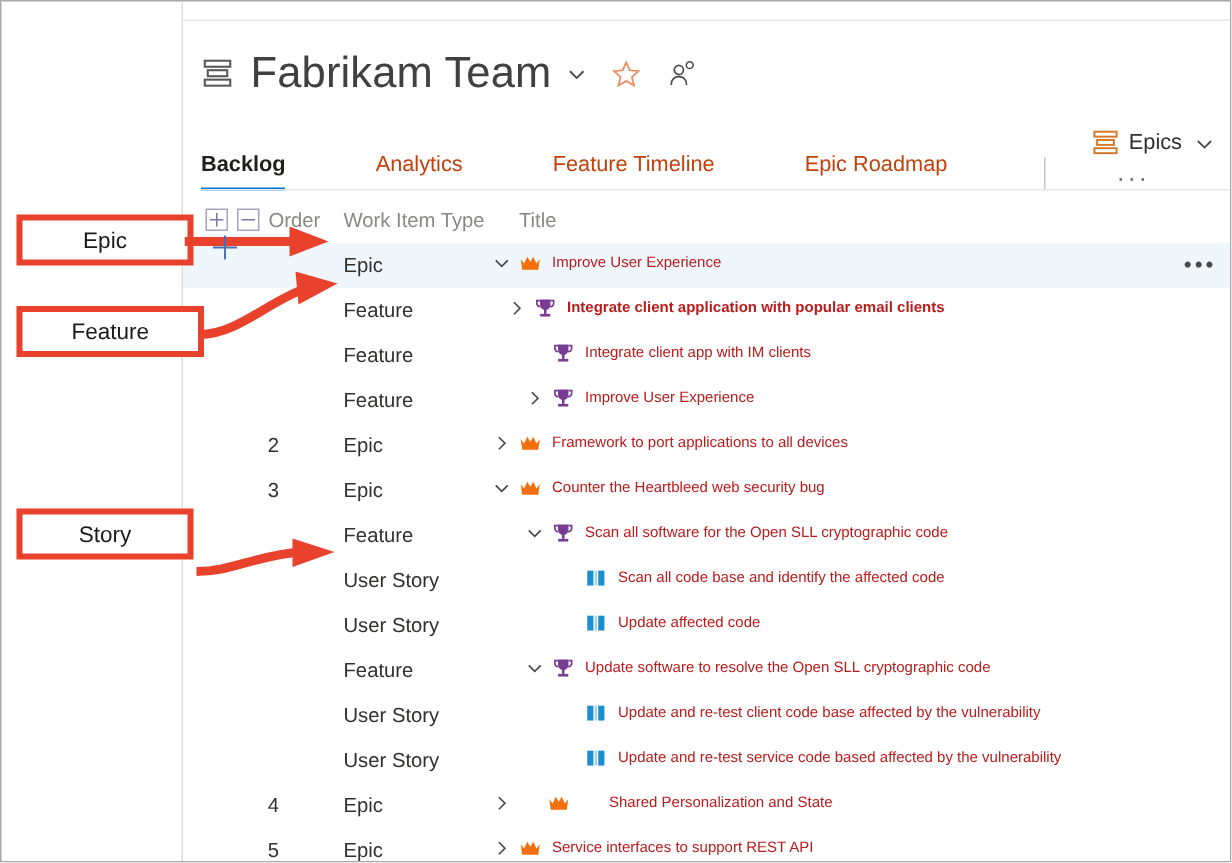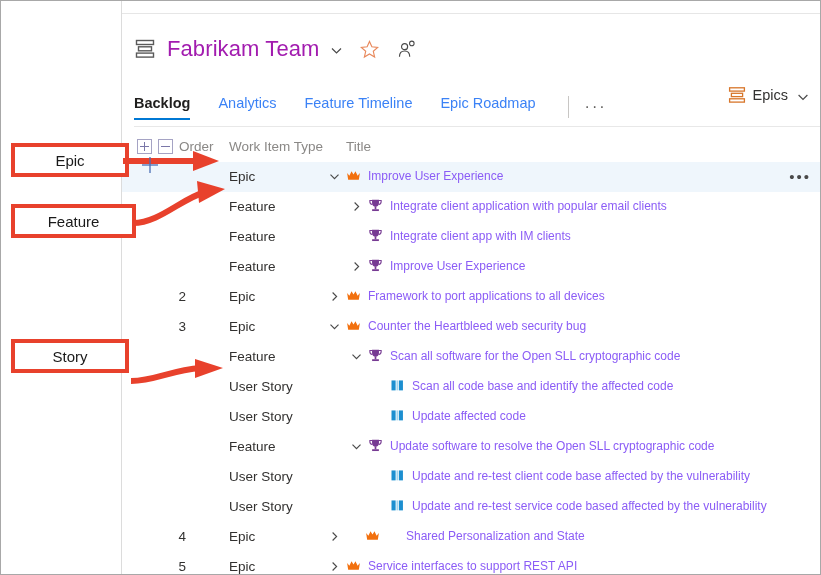--- a/index.html
+++ b/index.html
@@ -58,22 +58,22 @@
     align-items: center;
     height: 36px;
   }
   .team-glyph {
     width: 22px;
     height: 22px;
     margin-right: 11px;
     flex: 0 0 auto;
   }
   .team-name {
-    font-size: 22px;
-    color: #a21caf;
+    font-size: 29px;
+    color: #404040;
     font-weight: 400;
     letter-spacing: 0.1px;
     white-space: nowrap;
   }
   .chev {
     margin-left: 10px;
     width: 13px;
     height: 13px;
     flex: 0 0 auto;
   }
@@ -93,26 +93,27 @@
   
   .tabbar {
     position: absolute;
     left: 12px;
     top: 73px;
     right: 0;
     height: 40px;
   }
   .tabs {
     display: flex;
-    align-items: center;
+    align-items: flex-end;
     height: 40px;
+    gap: 32px;
   }
   .tab {
     font-size: 14.5px;
-    color: #3b82f6;
+    color: #c2410c;
     padding: 0 0 9px 0;
     margin-right: 28px;
     position: relative;
     white-space: nowrap;
     cursor: pointer;
   }
   .tab.active {
     font-weight: bold;
     color: #201f1e;
   }
@@ -263,22 +264,22 @@
     cursor: pointer;
   }
   .expander.spacer { visibility: hidden; }
   .typeicon {
     width: 15px;
     height: 15px;
     margin-right: 7px;
     flex: 0 0 auto;
   }
   .ttext {
-    font-size: 12px;
-    color: #8b5cf6;
+    font-size: 10px;
+    color: #b91c1c;
     cursor: pointer;
   }
   .row-ellipsis {
     position: absolute;
     right: 10px;
     top: 9px;
     font-size: 15px;
     letter-spacing: 2px;
     line-height: 12px;
     color: #4a4a4a;
@@ -394,21 +395,21 @@
             <span class="typeicon"><svg viewBox="0 0 16 16" width="15" height="15">
                 <path d="M1.2 5.2 L3.6 8.2 L5.9 3.4 L8 7.0 L10.1 3.4 L12.4 8.2 L14.8 5.2 L13.7 12.6 L2.3 12.6 Z" fill="#f2700e"></path>
               </svg></span>
             <span class="ttext">Improve User Experience</span>
           </div>
           <div class="row-ellipsis">•••</div>
         </div>
         <div class="row">
           <div class="order"></div>
           <div class="wtype">Feature</div>
-          <div class="titlewrap" style="left: 228px;">
+          <div class="titlewrap" style="left: 216px; font-weight: bold;">
             <span class="expander"><svg viewBox="0 0 13 13" width="13" height="13">
                 <polyline points="4.6,2.5 8.6,6.5 4.6,10.5" fill="none" stroke="#4a4a4a" stroke-width="1.15"></polyline>
               </svg></span>
             <span class="typeicon"><svg viewBox="0 0 16 16" width="15" height="15">
                 <path d="M4.3 1.8 H11.7 V5.2 C11.7 7.6 10.2 9.3 8 9.3 C5.8 9.3 4.3 7.6 4.3 5.2 Z" fill="#773b93"></path>
                 <path d="M4.3 2.6 H2.0 V4.0 C2.0 5.7 3.0 6.7 4.6 6.9" fill="none" stroke="#773b93" stroke-width="1.2"></path>
                 <path d="M11.7 2.6 H14.0 V4.0 C14.0 5.7 13.0 6.7 11.4 6.9" fill="none" stroke="#773b93" stroke-width="1.2"></path>
                 <rect x="7.1" y="9.0" width="1.8" height="3.0" fill="#773b93"></rect>
                 <rect x="4.4" y="12.0" width="7.2" height="1.9" fill="#773b93"></rect>
               </svg></span>

